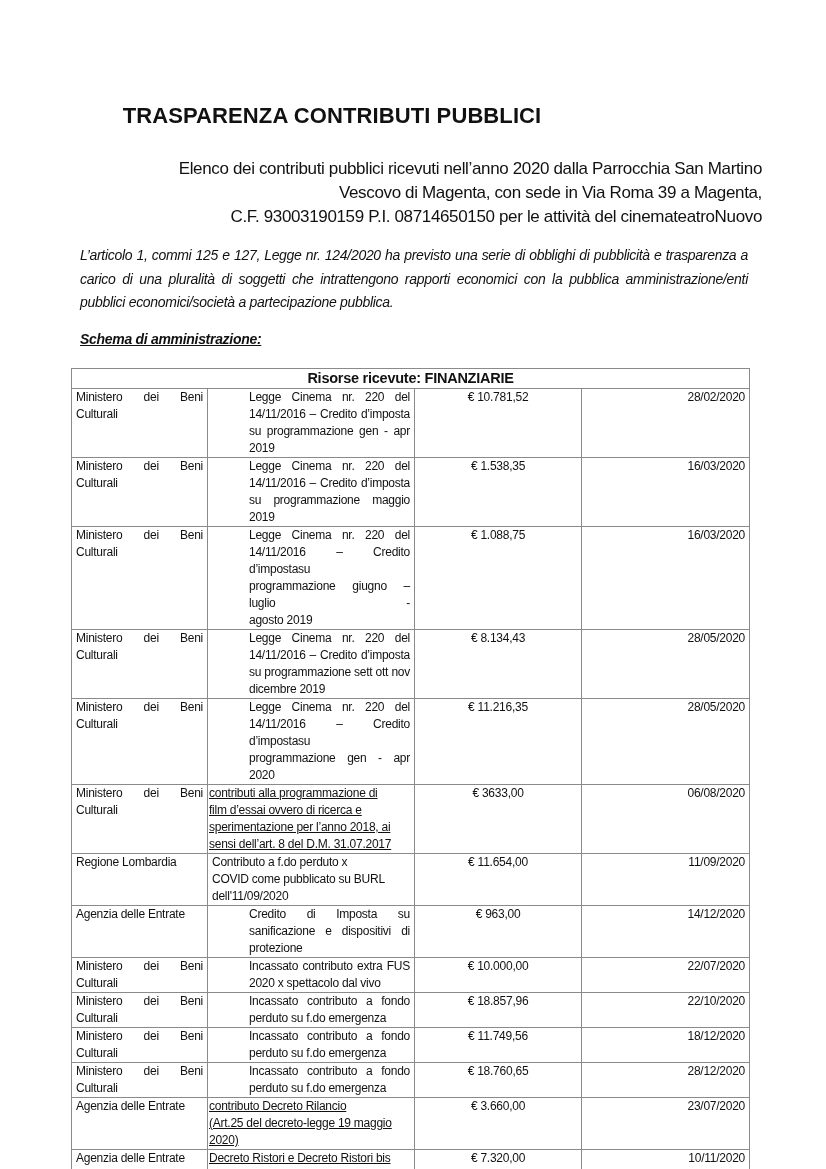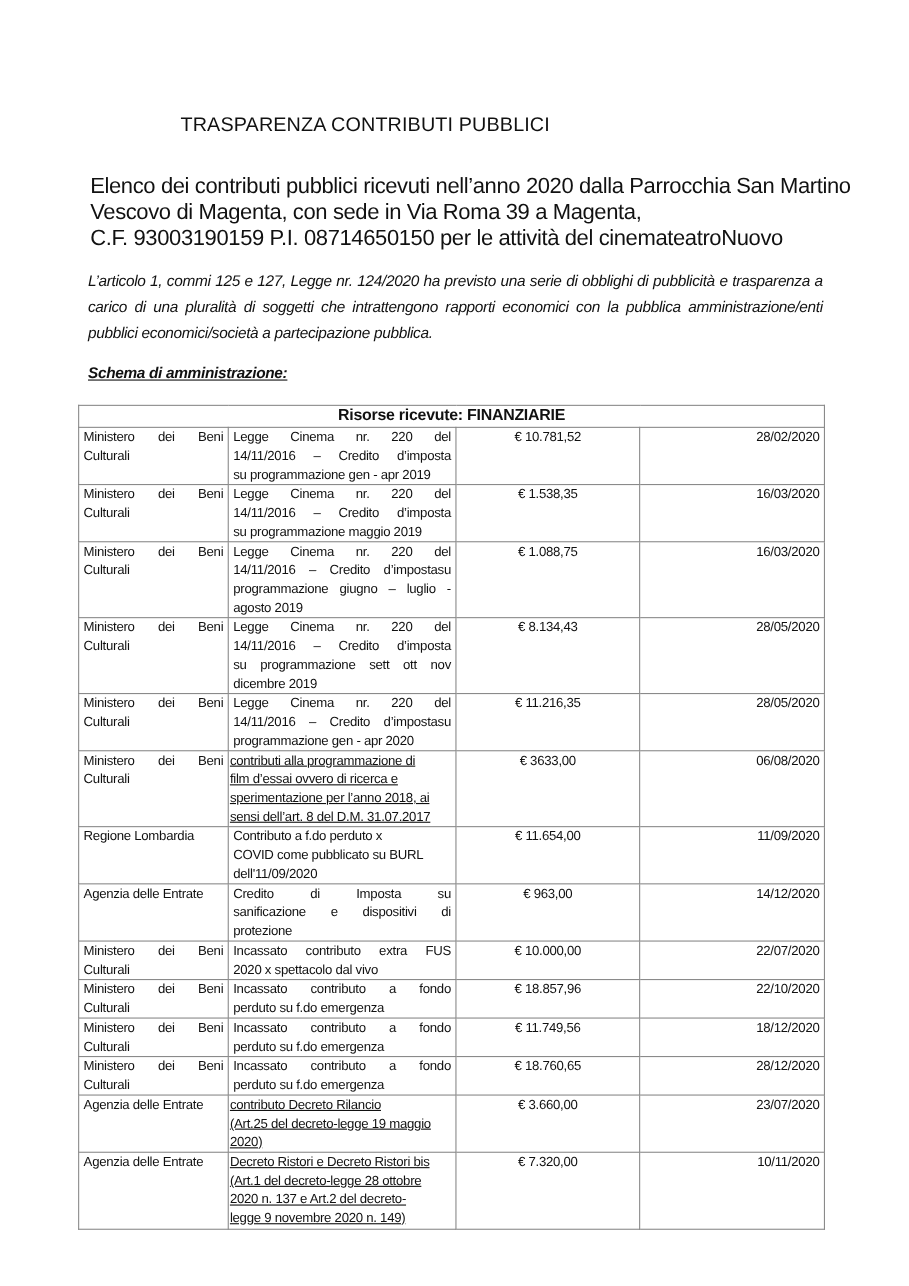--- a/index.html
+++ b/index.html
@@ -14,32 +14,33 @@
       overflow: hidden;
       font-family: "Liberation Sans", "DejaVu Sans", sans-serif;
       color: #111111;
     }
     .title {
       position: absolute;
       left: 0;
       width: 664px;
       top: 103px;
       text-align: center;
-      font-weight: normal;
-      font-size: 18px;
+      font-weight: bold;
+      font-size: 22px;
       letter-spacing: 0.1px;
     }
     .intro {
       position: absolute;
       left: 82px;
       top: 157px;
       width: 680px;
-      font-size: 20px;
+      font-size: 17px;
       line-height: 24px;
       letter-spacing: -0.35px;
+      text-align: right;
     }
     .intro div { white-space: nowrap; }
     .legal {
       position: absolute;
       left: 80px;
       top: 244px;
       width: 668px;
       font-size: 14px;
       line-height: 23.5px;
       font-style: italic;
@@ -87,21 +88,21 @@
     col.c1 { width: 136px; }
     col.c2 { width: 207px; }
     col.c3 { width: 167px; }
     col.c4 { width: 168px; }
     td.adm { padding-left: 7px; padding-right: 5px; text-align: justify; }
     td.obj { padding-left: 6px; padding-right: 3px; text-align: justify; }
     td.obj.tight { padding-left: 1px; text-align: left; text-decoration: underline; }
     td.imp { text-align: center; vertical-align: middle; }
     td.dat { text-align: right; vertical-align: middle; padding-right: 6px; }
     td.obj span.l { display: block; }
-    .just span.l { text-align: justify; text-align-last: justify; }
+    .just span.l { text-align: justify; text-align-last: justify; margin-left: 37px; }
     .just span.l.last { text-align-last: left; }
   </style>
 </head>
 <body>
 
 <div class="title">TRASPARENZA CONTRIBUTI PUBBLICI</div>
 
 <div class="intro">
   <div>Elenco dei contributi pubblici ricevuti nell’anno 2020 dalla Parrocchia San Martino</div>
   <div>Vescovo di Magenta, con sede in Via Roma 39 a Magenta,</div>

